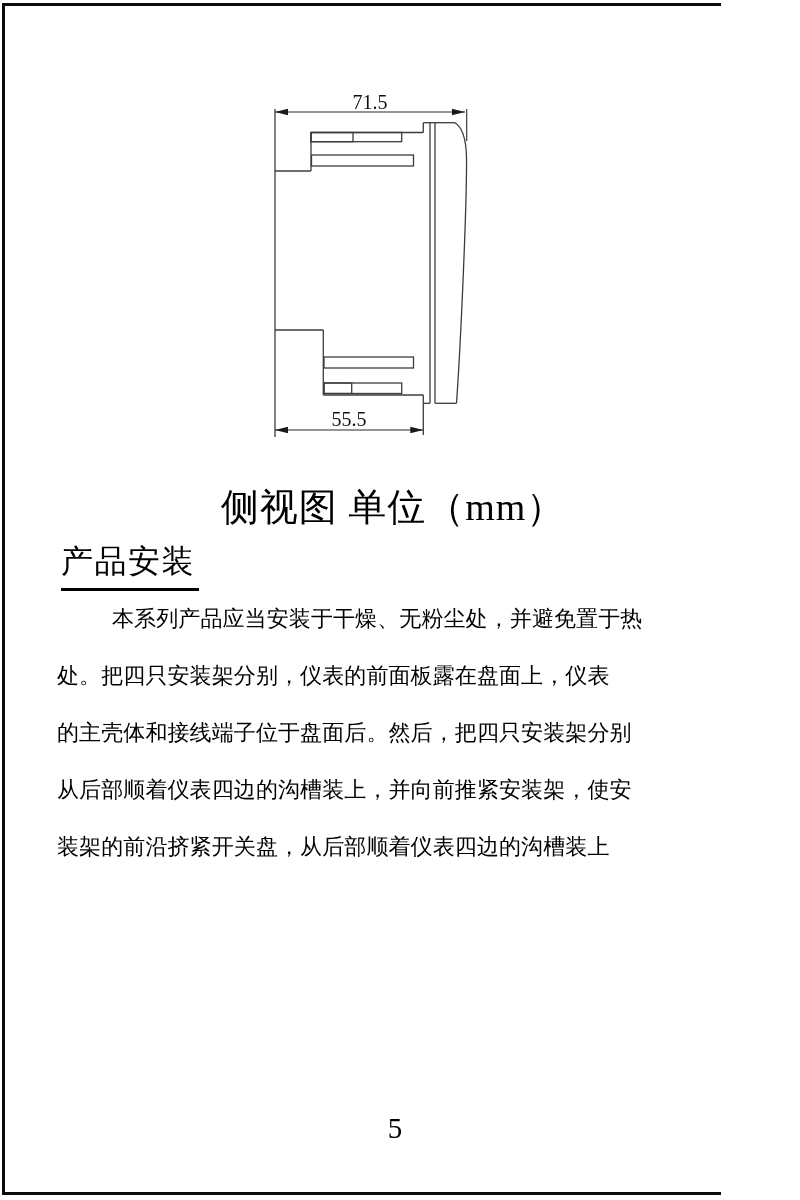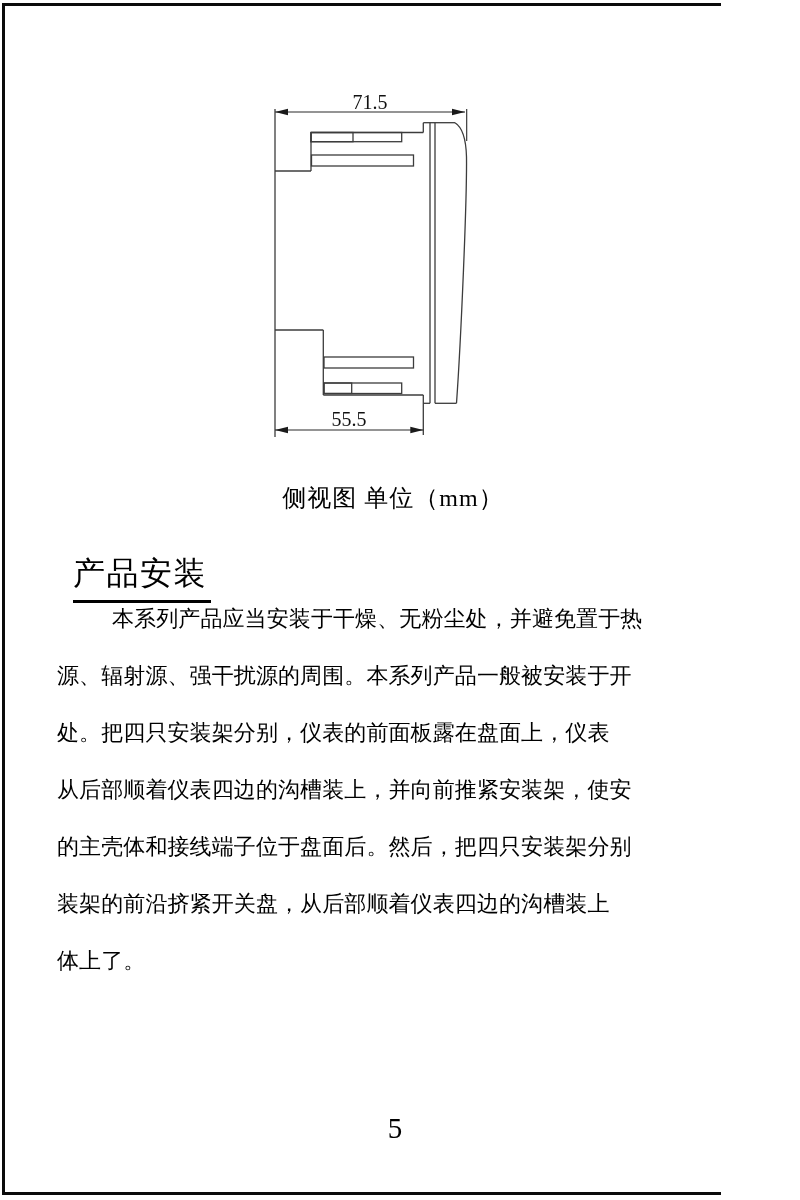--- a/index.html
+++ b/index.html
@@ -15,24 +15,24 @@
   .drawing { position:absolute; left:260px; top:85px; }
   .drawing line, .drawing path, .drawing rect { stroke:#3c3c3c; stroke-width:1.3; fill:none; }
   .drawing .dim  { stroke:#2a2a2a; stroke-width:1.1; }
   .drawing .arrow { fill:#1a1a1a; stroke:none; }
   .drawing text {
     font-family:"Liberation Serif","DejaVu Serif",serif;
     font-size:20px; fill:#111; text-anchor:middle; stroke:none;
   }
   .caption {
     position:absolute; top:482px; left:0; width:786px; text-align:center;
-    font-size:24px; letter-spacing:1px;
+    font-size:38px; letter-spacing:1px;
   }
   .heading {
-    position:absolute; top:536px; left:57px; margin:16px;
+    position:absolute; top:536px; left:57px; margin:4px;
     font-size:32px; font-weight:normal; letter-spacing:1.5px;
     border-bottom:3px solid #000; padding:0 4px 4px 0;
   }
   .para {
     position:absolute; top:590px; left:57px; width:720px;
     font-size:22px; letter-spacing:0.1px;
   }
   .para .line { height:57px; line-height:57px; white-space:nowrap; }
   .para .indent { text-indent:55px; }
   .page-number {
@@ -111,22 +111,20 @@
       <text x="89" y="341">55.5</text>
     </g>
   </svg>
 
   <div class="caption">侧视图 单位（mm）</div>
 
   <h2 class="heading">产品安装</h2>
 
   <div class="para">
     <div class="line indent">本系列产品应当安装于干燥、无粉尘处，并避免置于热</div>
-    <div class="line">源、辐射源、强干扰源的周围。本系列产品一般被安装于开</div>
     <div class="line">处。把四只安装架分别，仪表的前面板露在盘面上，仪表</div>
+    <div class="line">的主壳体和接线端子位于盘面后。然后，把四只安装架分别</div>
     <div class="line">从后部顺着仪表四边的沟槽装上，并向前推紧安装架，使安</div>
-    <div class="line">的主壳体和接线端子位于盘面后。然后，把四只安装架分别</div>
     <div class="line">装架的前沿挤紧开关盘，从后部顺着仪表四边的沟槽装上</div>
-    <div class="line">体上了。</div>
   </div>
 
   <div class="page-number">5</div>
 </div>
 
 </body></html>

